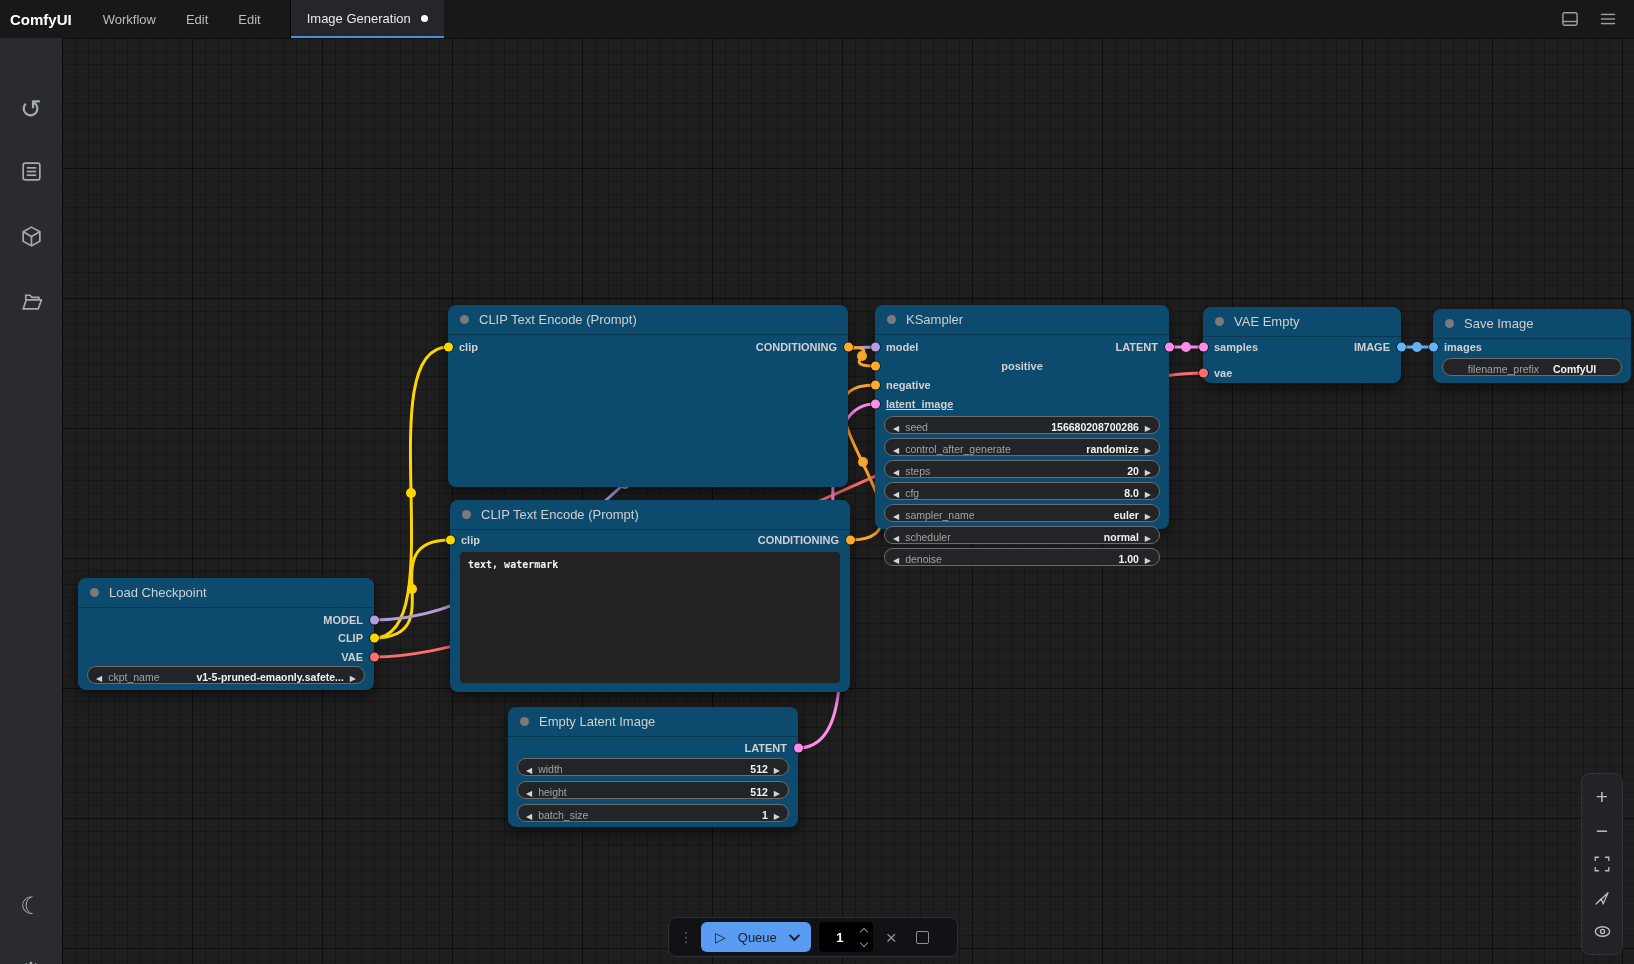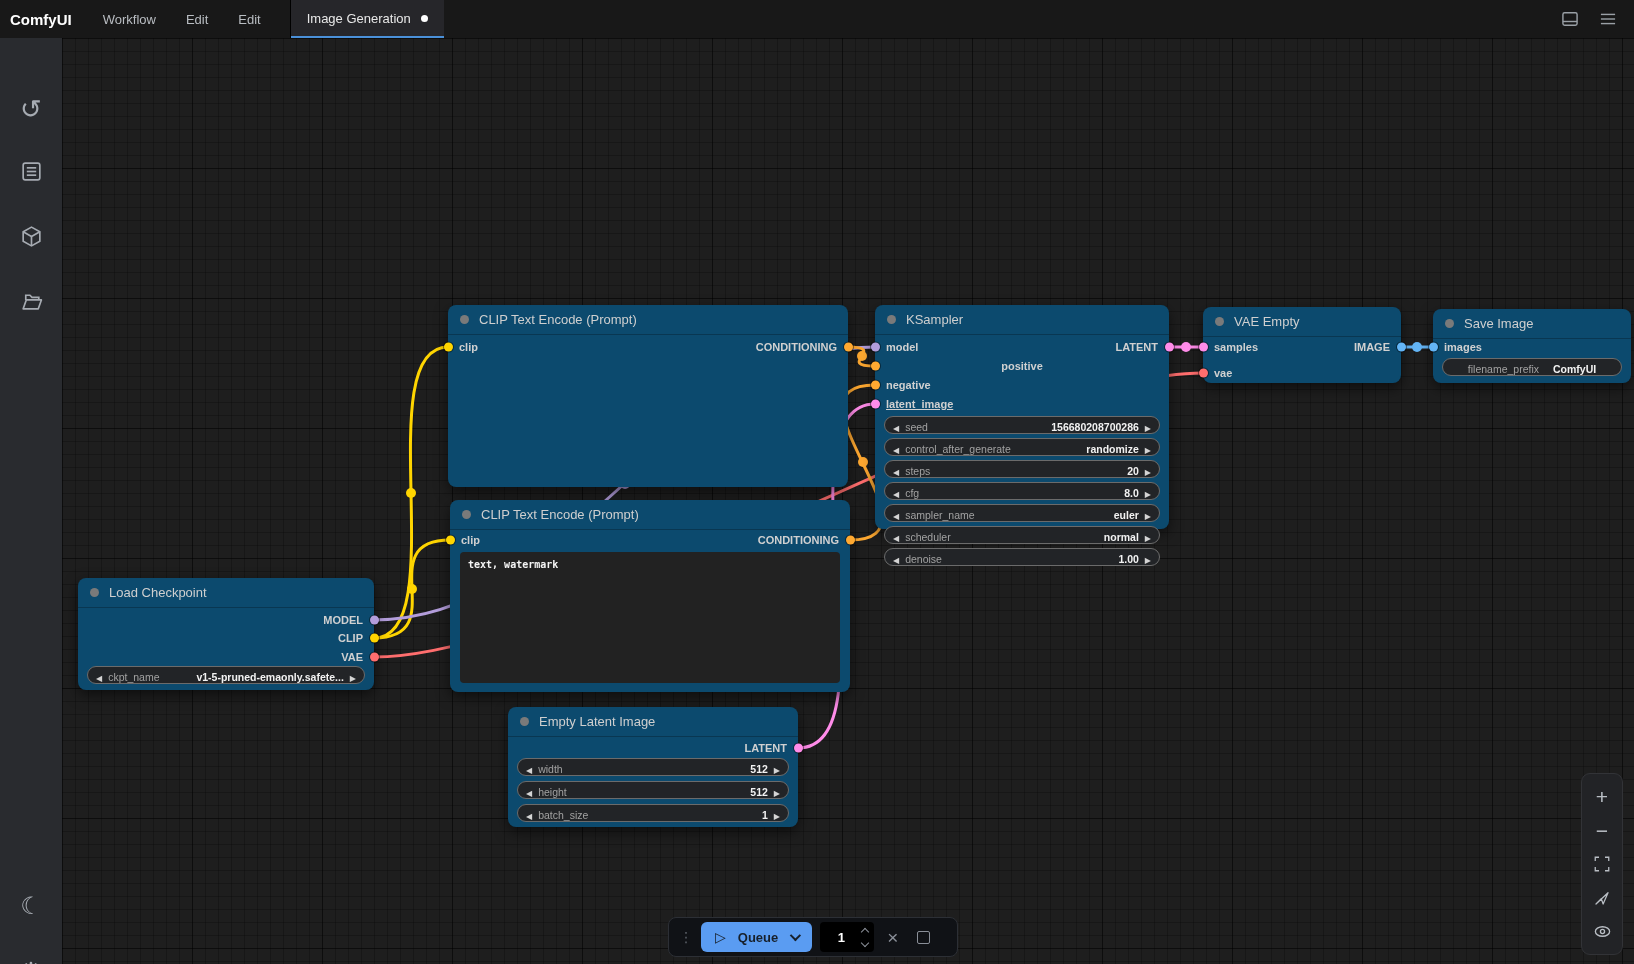--- a/index.html
+++ b/index.html
@@ -76,21 +76,21 @@
     color:#f5f5f5; line-height:1.35; overflow:hidden; }
 
   
   .queuebar { position:absolute; left:668px; top:917px; width:290px; height:40px;
     background:#101216; border:1px solid #2c2f35; border-radius:8px; z-index:10;
     display:flex; align-items:center; gap:8px; padding:0 10px; }
   .drag-dots { color:#5e646c; font-size:14px; line-height:1; }
   .queue-btn { height:30px; background:#5a9cf2; border-radius:6px; display:flex;
     align-items:center; gap:12px; padding:0 14px; color:#17202b; }
   .queue-play { font-size:14px; line-height:1; }
-  .queue-label { font-size:13px; font-weight:700; }
+  .queue-label { font-size:13px; font-weight:400; }
   .chev { width:8px; height:8px; border-right:2px solid #17202b; border-bottom:2px solid #17202b;
     transform:rotate(45deg) translateY(-2px); }
   .count-box { width:54px; height:30px; background:#000; border-radius:4px; display:flex;
     align-items:center; padding:0 6px 0 0; }
   .count-val { flex:1; text-align:center; color:#fff; font-size:13px; font-weight:700; }
   .spinners { display:flex; flex-direction:column; gap:5px; align-items:center; }
   .sp { width:6px; height:6px; border-right:1.5px solid #8a8f98; border-bottom:1.5px solid #8a8f98; }
   .sp.up { transform:rotate(-135deg); } .sp.down { transform:rotate(45deg); }
   .qb-icon { color:#8a8f98; font-size:19px; line-height:1; padding:0 5px; }
   .qb-square { width:13px; height:13px; border:1.6px solid #8a8f98; border-radius:2px; margin-left:6px; }

